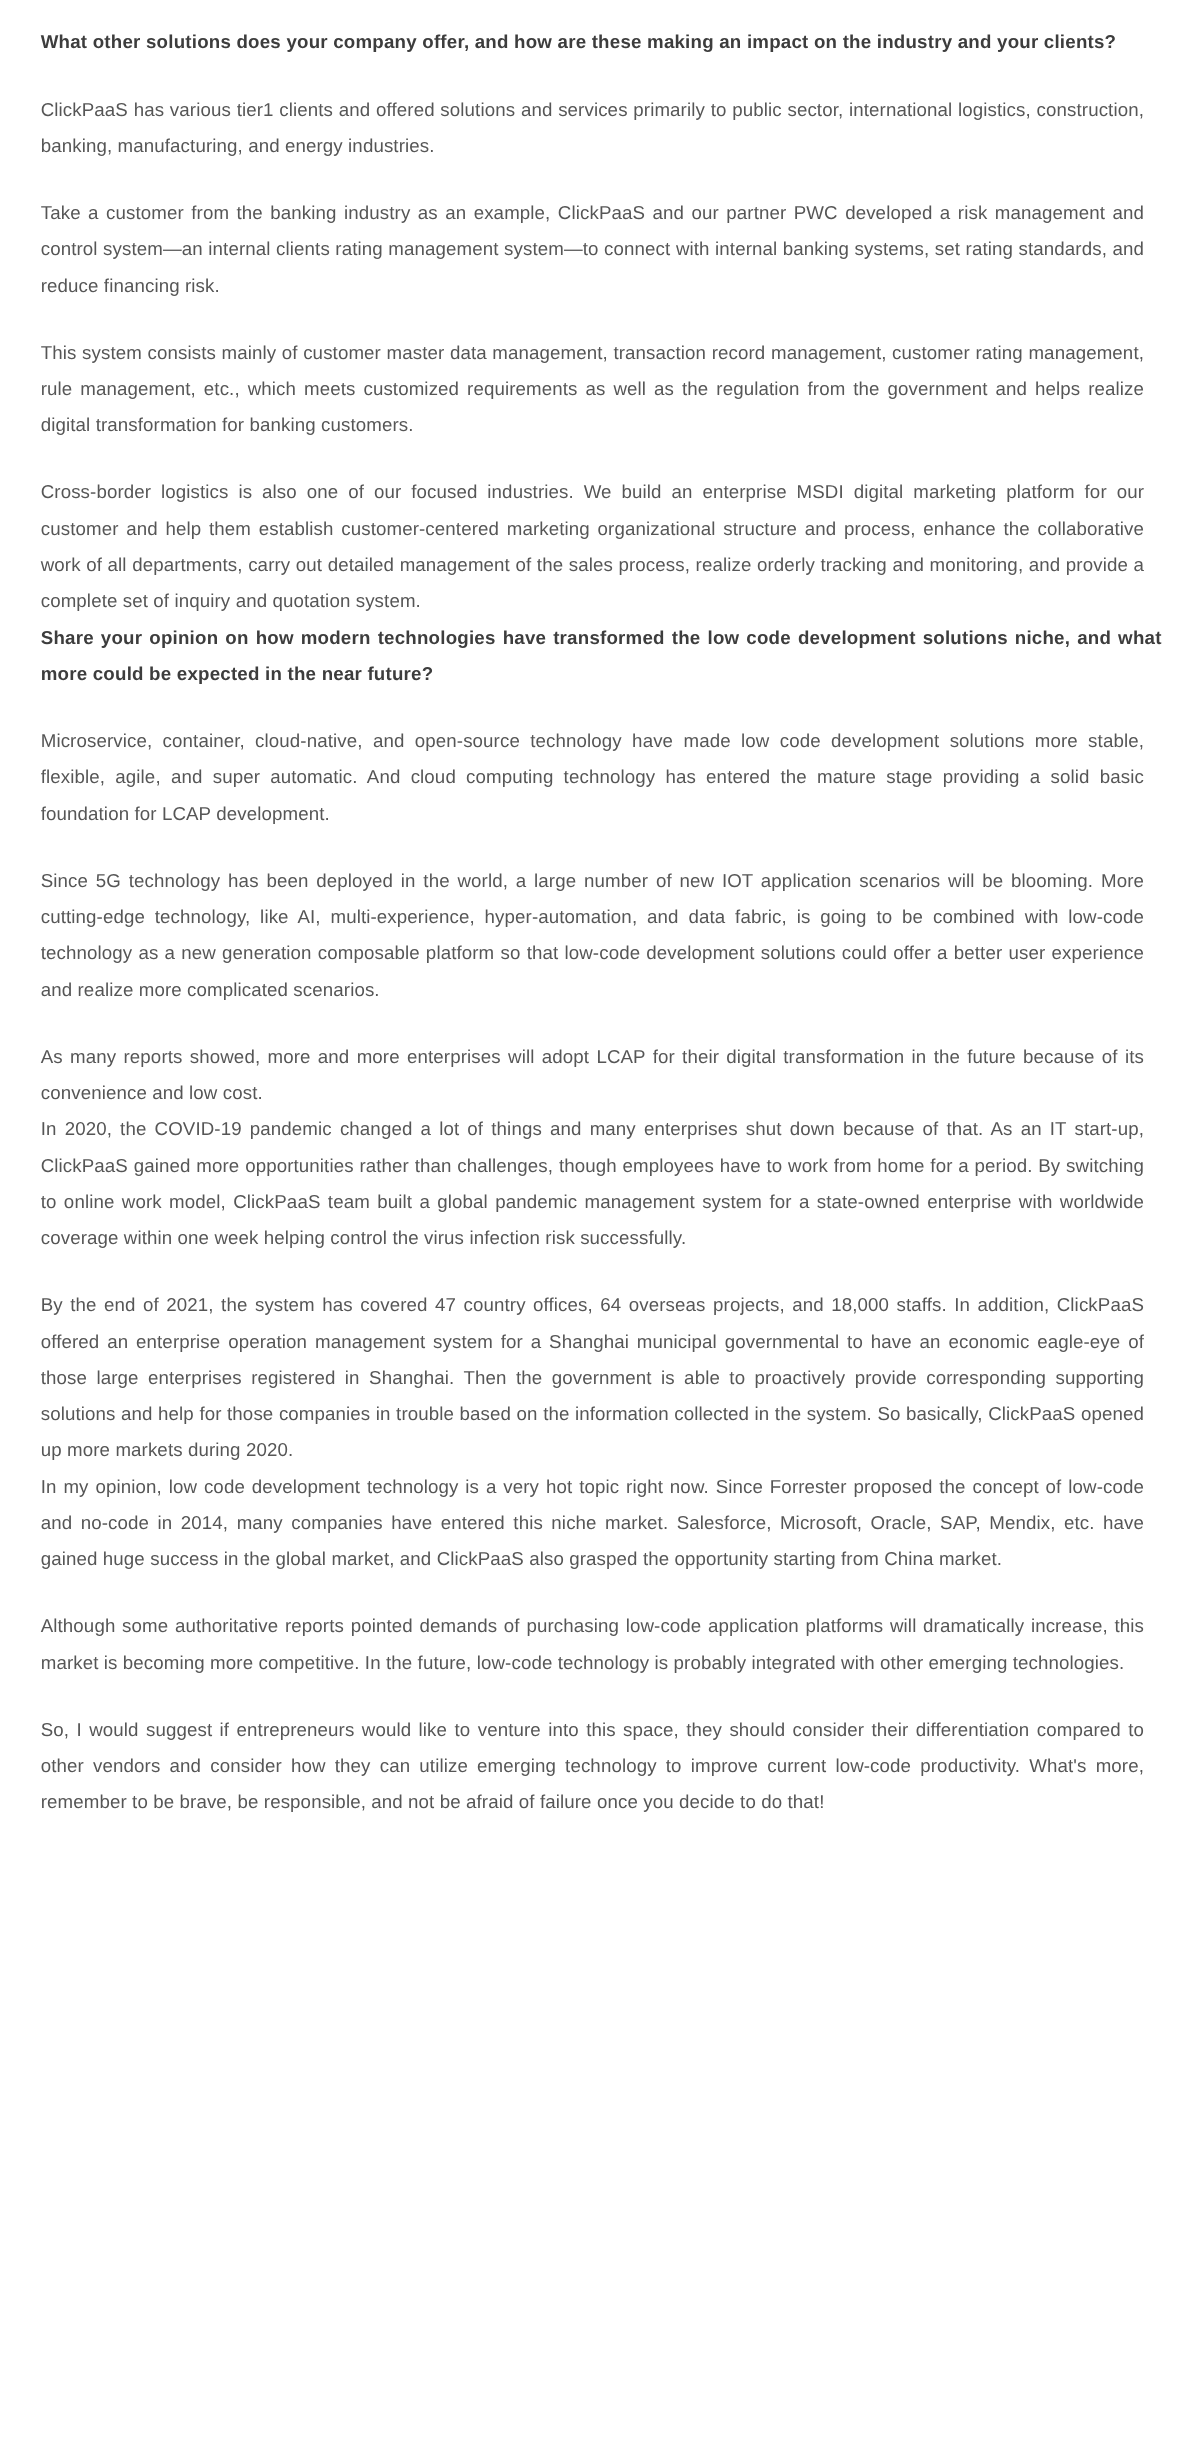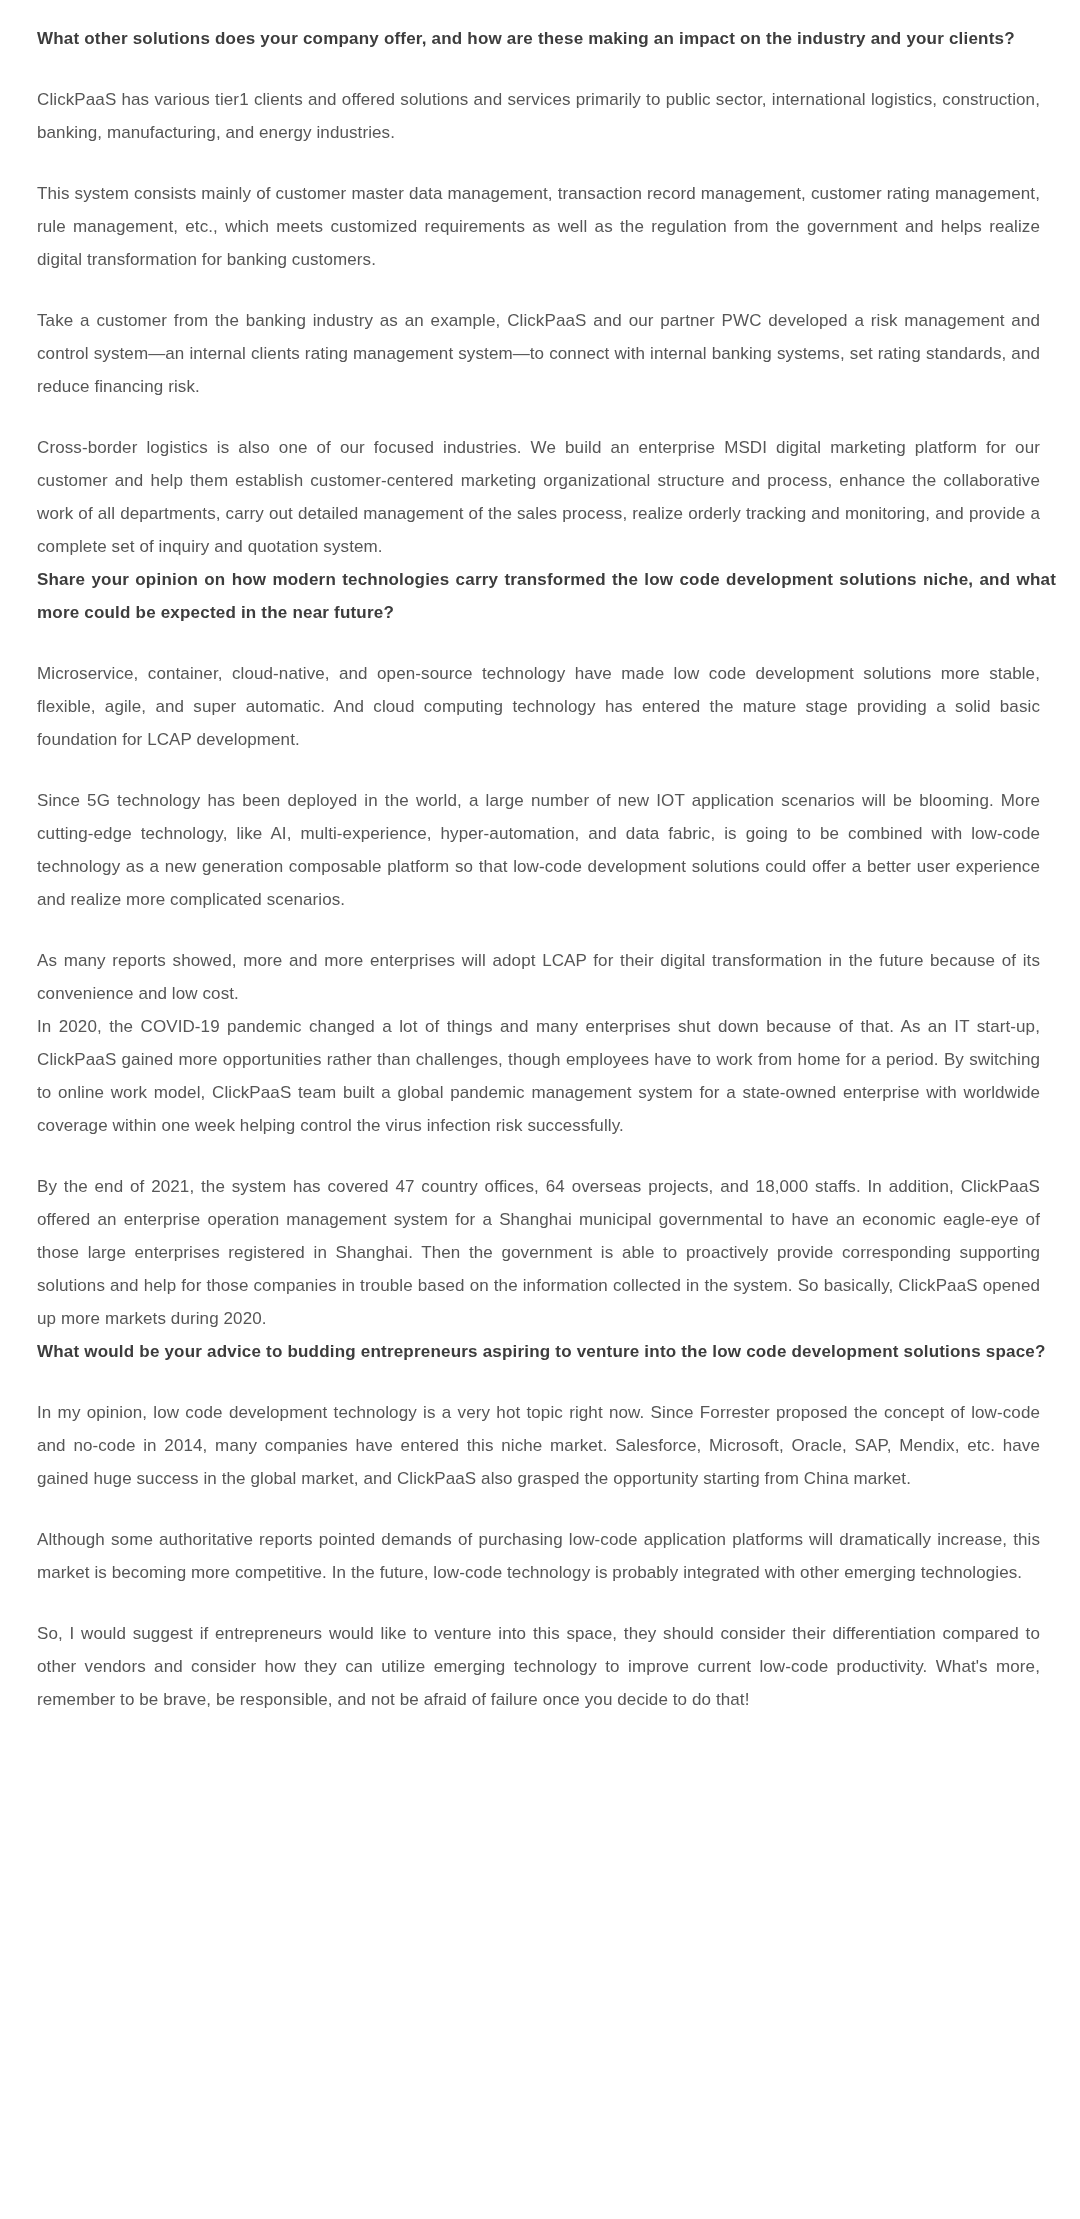--- a/index.html
+++ b/index.html
@@ -36,37 +36,36 @@
   .answer:last-child { margin-bottom: 0; }
 </style>
 </head>
 <body>
 
 <div class="page">
 
   <section>
     <h2 class="question">What other solutions does your company offer, and how are these making an impact on the industry and your clients?</h2>
     <p class="answer">ClickPaaS has various tier1 clients and offered solutions and services primarily to public sector, international logistics, construction, banking, manufacturing, and energy industries.</p>
+    <p class="answer">Take a customer from the banking industry as an example, ClickPaaS and our partner PWC developed a risk management and control system—an internal clients rating management system—to connect with internal banking systems, set rating standards, and reduce financing risk.</p>
     <p class="answer">This system consists mainly of customer master data management, transaction record management, customer rating management, rule management, etc., which meets customized requirements as well as the regulation from the government and helps realize digital transformation for banking customers.</p>
-    <p class="answer">Take a customer from the banking industry as an example, ClickPaaS and our partner PWC developed a risk management and control system—an internal clients rating management system—to connect with internal banking systems, set rating standards, and reduce financing risk.</p>
     <p class="answer">Cross-border logistics is also one of our focused industries. We build an enterprise MSDI digital marketing platform for our customer and help them establish customer-centered marketing organizational structure and process, enhance the collaborative work of all departments, carry out detailed management of the sales process, realize orderly tracking and monitoring, and provide a complete set of inquiry and quotation system.</p>
   </section>
 
   <section>
-    <h2 class="question">Share your opinion on how modern technologies carry transformed the low code development solutions niche, and what more could be expected in the near future?</h2>
+    <h2 class="question">Share your opinion on how modern technologies have transformed the low code development solutions niche, and what more could be expected in the near future?</h2>
     <p class="answer">Microservice, container, cloud-native, and open-source technology have made low code development solutions more stable, flexible, agile, and super automatic. And cloud computing technology has entered the mature stage providing a solid basic foundation for LCAP development.</p>
     <p class="answer">Since 5G technology has been deployed in the world, a large number of new IOT application scenarios will be blooming. More cutting-edge technology, like AI, multi-experience, hyper-automation, and data fabric, is going to be combined with low-code technology as a new generation composable platform so that low-code development solutions could offer a better user experience and realize more complicated scenarios.</p>
     <p class="answer">As many reports showed, more and more enterprises will adopt LCAP for their digital transformation in the future because of its convenience and low cost.</p>
   </section>
 
   <section>
     <p class="answer">In 2020, the COVID-19 pandemic changed a lot of things and many enterprises shut down because of that. As an IT start-up, ClickPaaS gained more opportunities rather than challenges, though employees have to work from home for a period. By switching to online work model, ClickPaaS team built a global pandemic management system for a state-owned enterprise with worldwide coverage within one week helping control the virus infection risk successfully.</p>
     <p class="answer">By the end of 2021, the system has covered 47 country offices, 64 overseas projects, and 18,000 staffs. In addition, ClickPaaS offered an enterprise operation management system for a Shanghai municipal governmental to have an economic eagle-eye of those large enterprises registered in Shanghai. Then the government is able to proactively provide corresponding supporting solutions and help for those companies in trouble based on the information collected in the system. So basically, ClickPaaS opened up more markets during 2020.</p>
   </section>
 
   <section>
-    <h2 class="question">What would be your advice to budding entrepreneurs aspiring to venture into the low code development solutions space?</h2>
     <p class="answer">In my opinion, low code development technology is a very hot topic right now. Since Forrester proposed the concept of low-code and no-code in 2014, many companies have entered this niche market. Salesforce, Microsoft, Oracle, SAP, Mendix, etc. have gained huge success in the global market, and ClickPaaS also grasped the opportunity starting from China market.</p>
     <p class="answer">Although some authoritative reports pointed demands of purchasing low-code application platforms will dramatically increase, this market is becoming more competitive. In the future, low-code technology is probably integrated with other emerging technologies.</p>
     <p class="answer">So, I would suggest if entrepreneurs would like to venture into this space, they should consider their differentiation compared to other vendors and consider how they can utilize emerging technology to improve current low-code productivity. What's more, remember to be brave, be responsible, and not be afraid of failure once you decide to do that!</p>
   </section>
 
 </div>
 
 </body></html>

